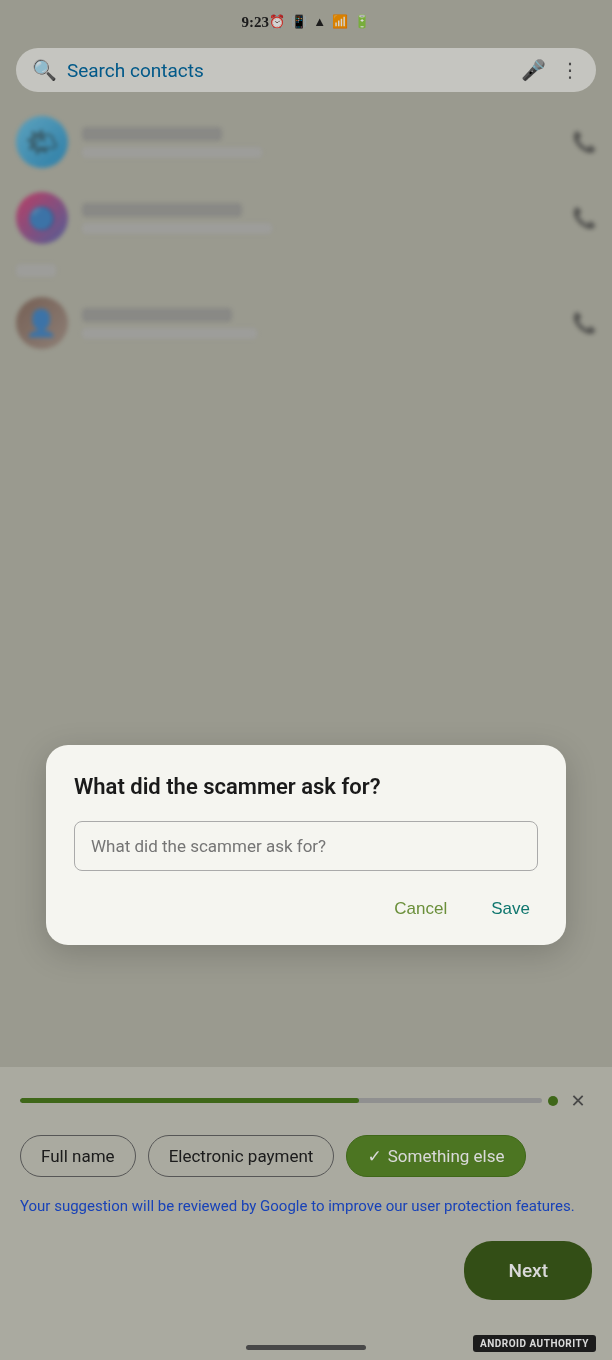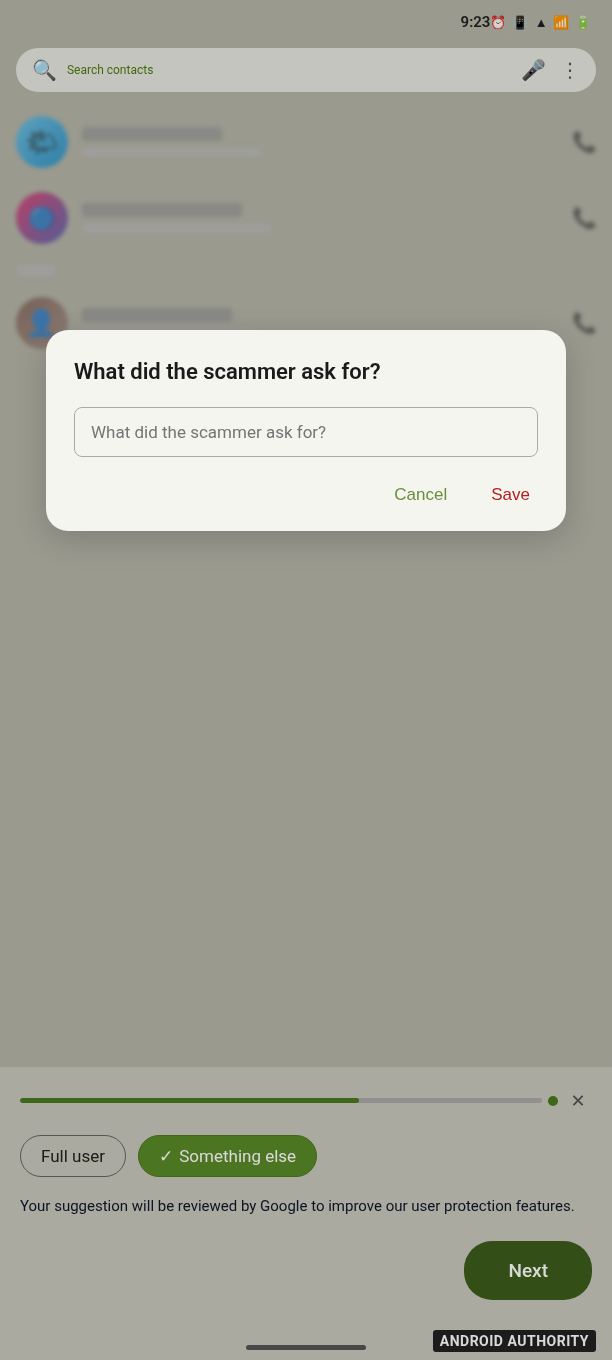--- a/index.html
+++ b/index.html
@@ -10,24 +10,25 @@
       min-height: 1360px;
       background: #b5b5a8;
       font-family: 'Roboto', Arial, sans-serif;
       position: relative;
       overflow: hidden;
     }
 
     
     .status-bar {
       display: flex;
-      justify-content: flex-end;
+      justify-content: center;
       align-items: center;
       padding: 10px 20px 6px 20px;
       height: 40px;
+      font-family: Liberation Serif, serif;
     }
     .status-time {
       font-size: 15px;
       font-weight: 600;
       color: #222;
     }
     .status-icons {
       display: flex;
       align-items: center;
       gap: 6px;
@@ -44,22 +45,22 @@
     .search-bar {
       background: #e8e8e2;
       border-radius: 30px;
       display: flex;
       align-items: center;
       padding: 10px 16px;
       gap: 10px;
     }
     .search-bar-text {
       flex: 1;
-      font-size: 12px;
-      color: #4d7c0f;
+      font-size: 19px;
+      color: #0369a1;
     }
     .search-icons {
       display: flex;
       align-items: center;
       gap: 14px;
     }
 
     
     .contacts-bg {
       filter: blur(2px);
@@ -131,21 +132,21 @@
 
     
     .dialog-overlay {
       position: absolute;
       top: 0;
       left: 0;
       right: 0;
       bottom: 0;
       background: rgba(0,0,0,0.15);
       display: flex;
-      align-items: flex-start;
+      align-items: center;
       justify-content: center;
       padding-top: 330px;
       z-index: 10;
     }
     .dialog-box {
       background: #f5f5f0;
       border-radius: 22px;
       padding: 28px 28px 22px 28px;
       width: 520px;
       box-shadow: 0 8px 32px rgba(0,0,0,0.18);
@@ -183,21 +184,21 @@
       font-size: 17px;
       color: #6a8f3a;
       font-weight: 500;
       cursor: pointer;
       padding: 4px 8px;
     }
     .btn-save {
       background: none;
       border: none;
       font-size: 17px;
-      color: #b91c1c;
+      color: #0f766e;
       font-weight: 500;
       cursor: pointer;
       padding: 4px 8px;
     }
 
     
     .bottom-panel {
       position: absolute;
       bottom: 0;
       left: 0;
@@ -266,21 +267,21 @@
       border: 1.5px solid #4a7a1e;
       background: #5a8a28;
       color: #fff;
       display: flex;
       align-items: center;
       gap: 6px;
     }
 
     .suggestion-text {
       font-size: 15px;
-      color: #0f172a;
+      color: #1d4ed8;
       line-height: 1.5;
       margin-bottom: 24px;
     }
 
     .next-btn {
       background: #3d5c1a;
       color: #fff;
       border: none;
       border-radius: 28px;
       padding: 18px 44px;
@@ -290,21 +291,21 @@
       float: right;
       font-family: inherit;
     }
 
     .android-authority {
       position: absolute;
       bottom: 8px;
       right: 16px;
       background: #222;
       color: #fff;
-      font-size: 14px;
+      font-size: 10px;
       padding: 3px 7px;
       border-radius: 3px;
       font-weight: 700;
       letter-spacing: 0.5px;
     }
 
     .home-indicator {
       position: absolute;
       bottom: 10px;
       left: 50%;
@@ -389,21 +390,22 @@
 
   <div class="progress-area">
     <div class="progress-track">
       <div class="progress-fill"></div>
     </div>
     <div class="progress-dot"></div>
     <div class="x-icon">✕</div>
   </div>
 
   <div class="chips-grid">
-    <button class="chip">Full user</button>
+    <button class="chip">Full name</button>
+    <button class="chip">Electronic payment</button>
     <button class="chip chip-selected">
       <span>✓</span>
       <span>Something else</span>
     </button>
   </div>
 
   <p class="suggestion-text">Your suggestion will be reviewed by Google to improve our user protection features.</p>
 
   <div style="display:flex;justify-content:flex-end;margin-bottom:20px;align-items:flex-end;">
     <button class="next-btn">Next</button>

